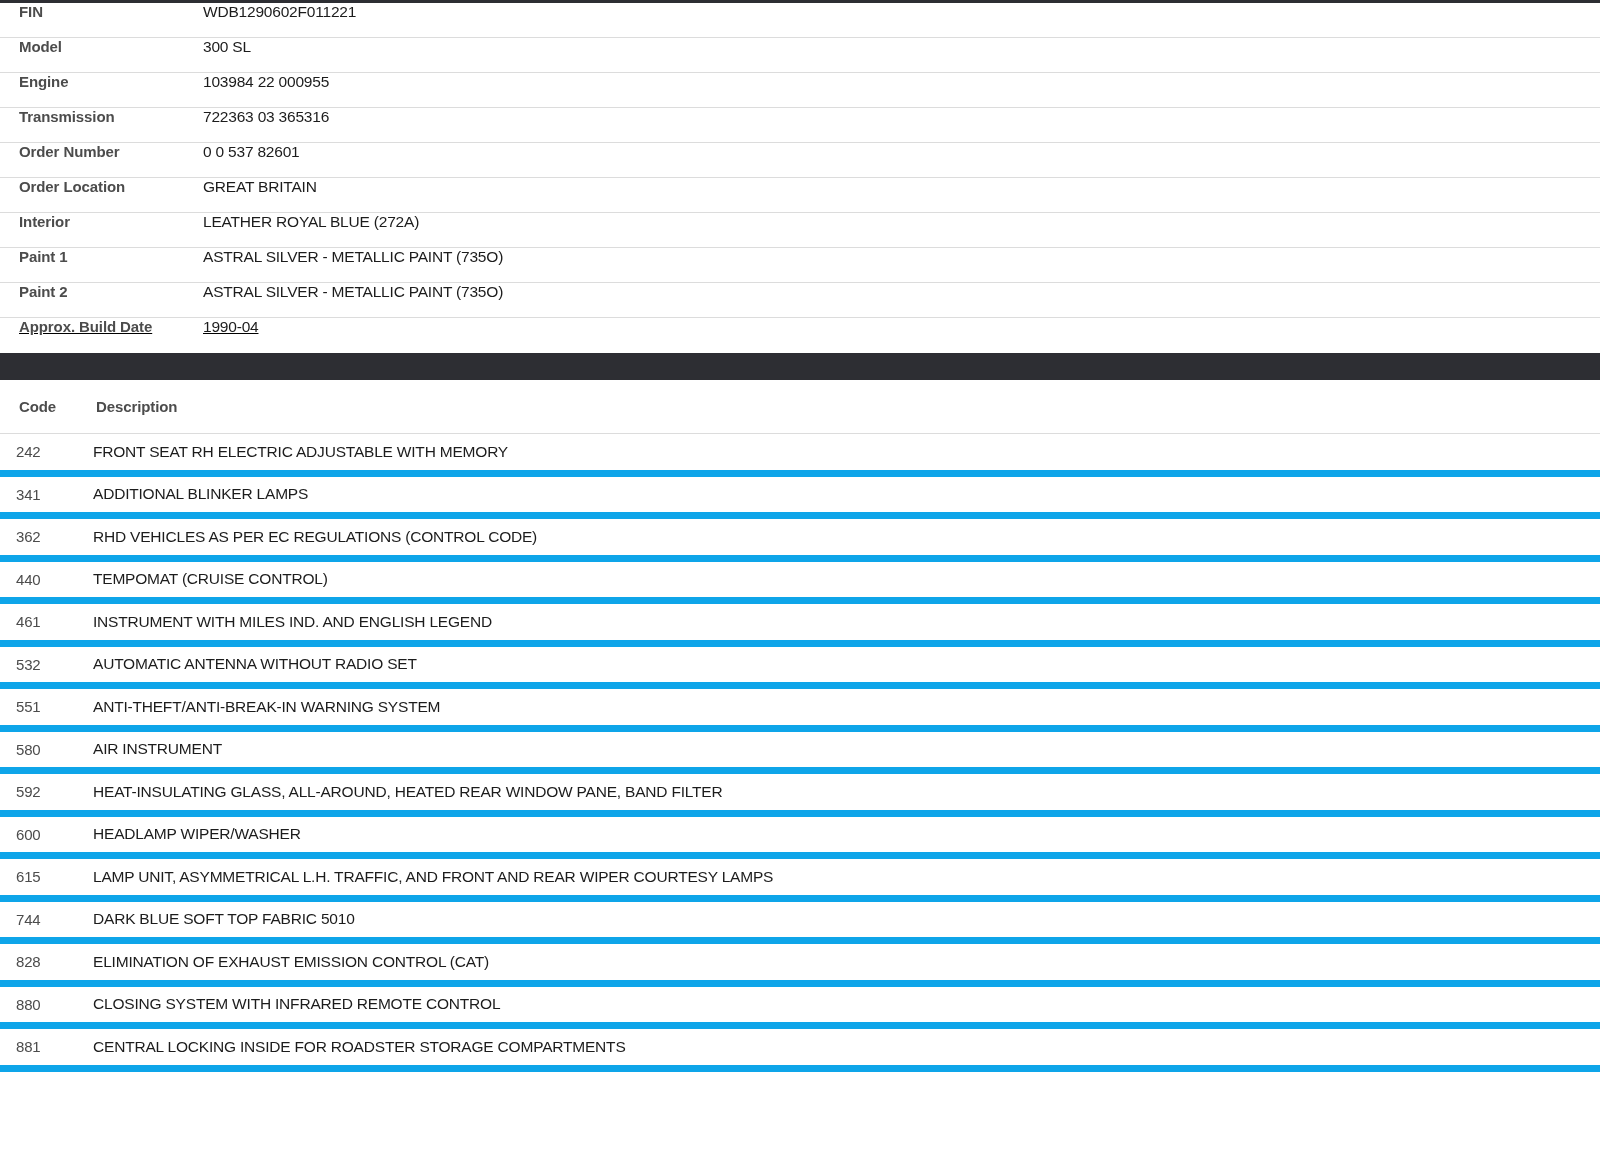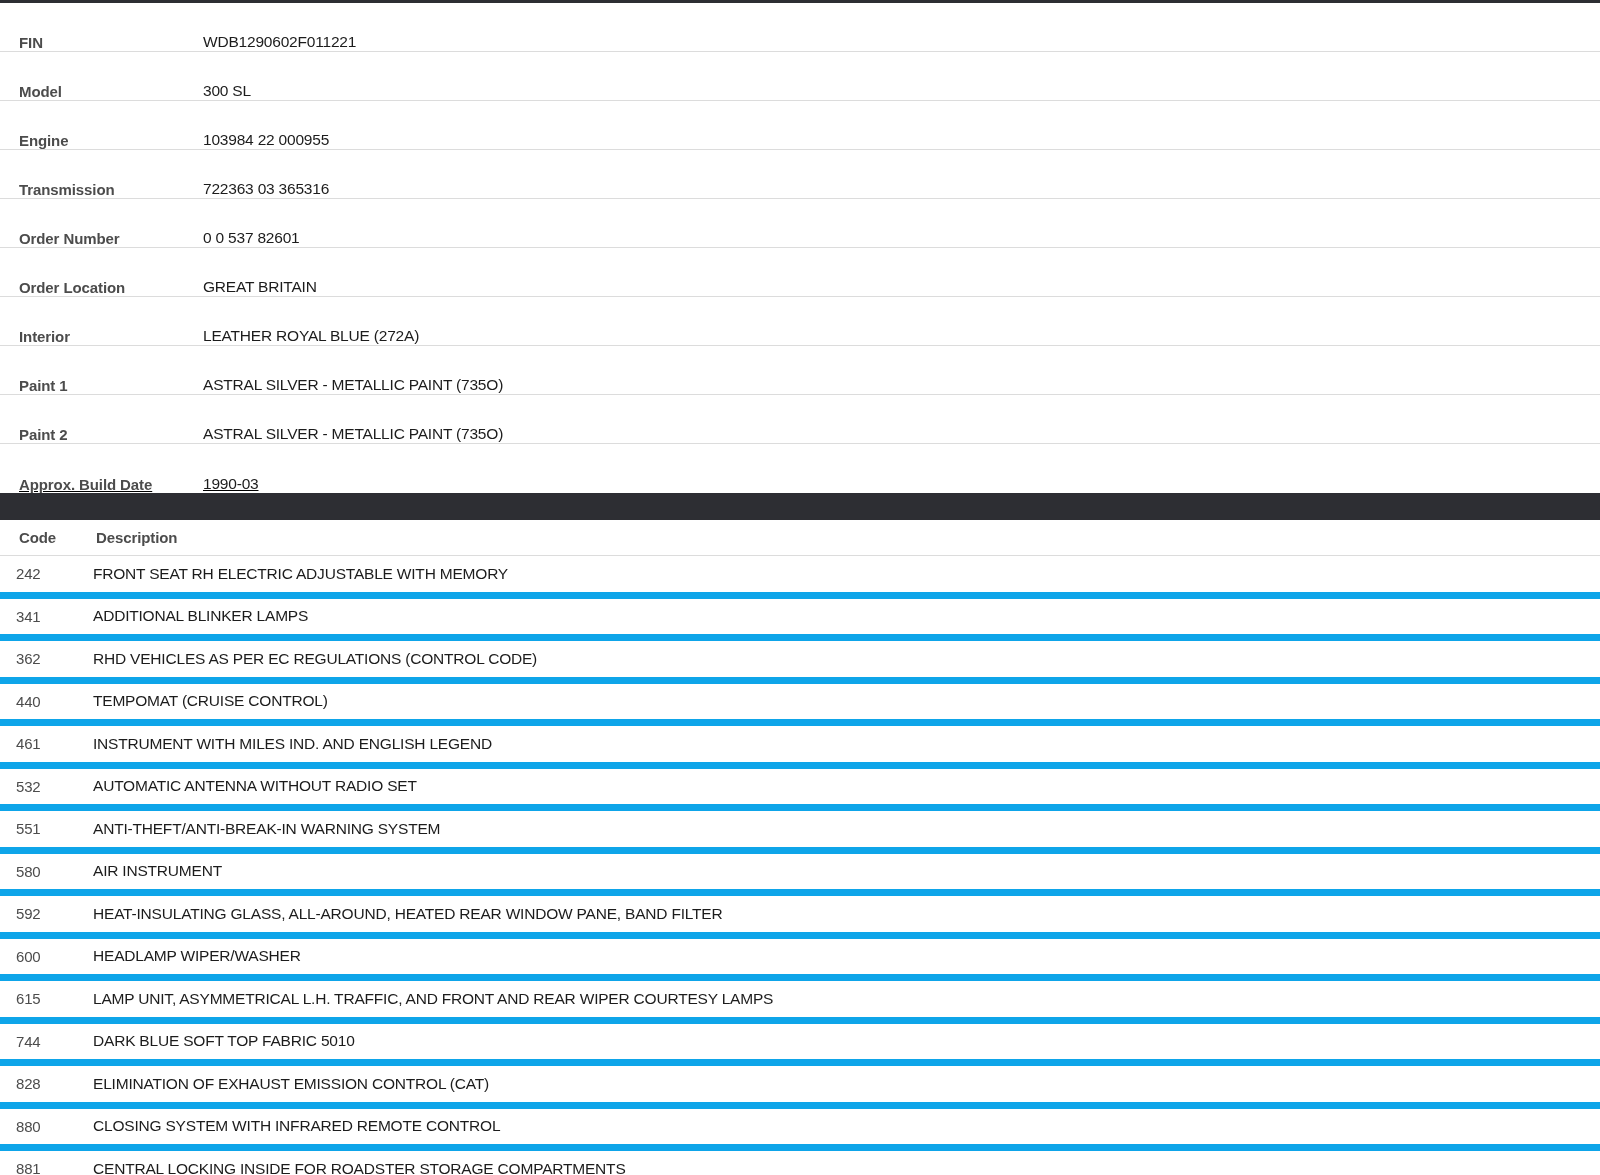--- a/index.html
+++ b/index.html
@@ -14,22 +14,22 @@
     font-family: "Liberation Sans", sans-serif;
     -webkit-font-smoothing: antialiased;
   }
   .top-border {
     height: 3px;
     background: #2d2e33;
   }
   
   .info-table .row {
     display: flex;
-    align-items: flex-end;
-    height: 49px;
+    align-items: flex-start;
+    height: 35px;
     box-sizing: border-box;
     border-bottom: 1px solid #dcdcdc;
     padding-left: 19px;
   }
   .info-table .row:last-child {
     border-bottom: none;
     text-decoration: underline;
   }
   .info-label {
     flex: 0 0 184px;
@@ -47,21 +47,21 @@
   }
   
   .divider-bar {
     height: 27px;
     background: #2d2e33;
   }
   
   .options-table .hrow {
     display: flex;
     align-items: center;
-    height: 36px;
+    height: 54px;
     box-sizing: border-box;
     border-bottom: 1px solid #dcdcdc;
     padding-left: 19px;
   }
   .options-table .row {
     display: flex;
     align-items: center;
     height: 42.5px;
     box-sizing: border-box;
     border-bottom: 7px solid #0ea5e9;
@@ -137,21 +137,21 @@
       <div class="info-value">ASTRAL SILVER - METALLIC PAINT (735O)</div>
     </div>
 
     <div class="row">
       <div class="info-label">Paint 2</div>
       <div class="info-value">ASTRAL SILVER - METALLIC PAINT (735O)</div>
     </div>
 
     <div class="row">
       <div class="info-label">Approx. Build Date</div>
-      <div class="info-value">1990-03</div>
+      <div class="info-value">1990-04</div>
     </div>
   </div>
 
 <div class="divider-bar"></div>
 
 <div class="options-table">
   <div class="hrow">
     <div class="code-col hlabel">Code</div>
     <div class="hlabel">Description</div>
   </div>

